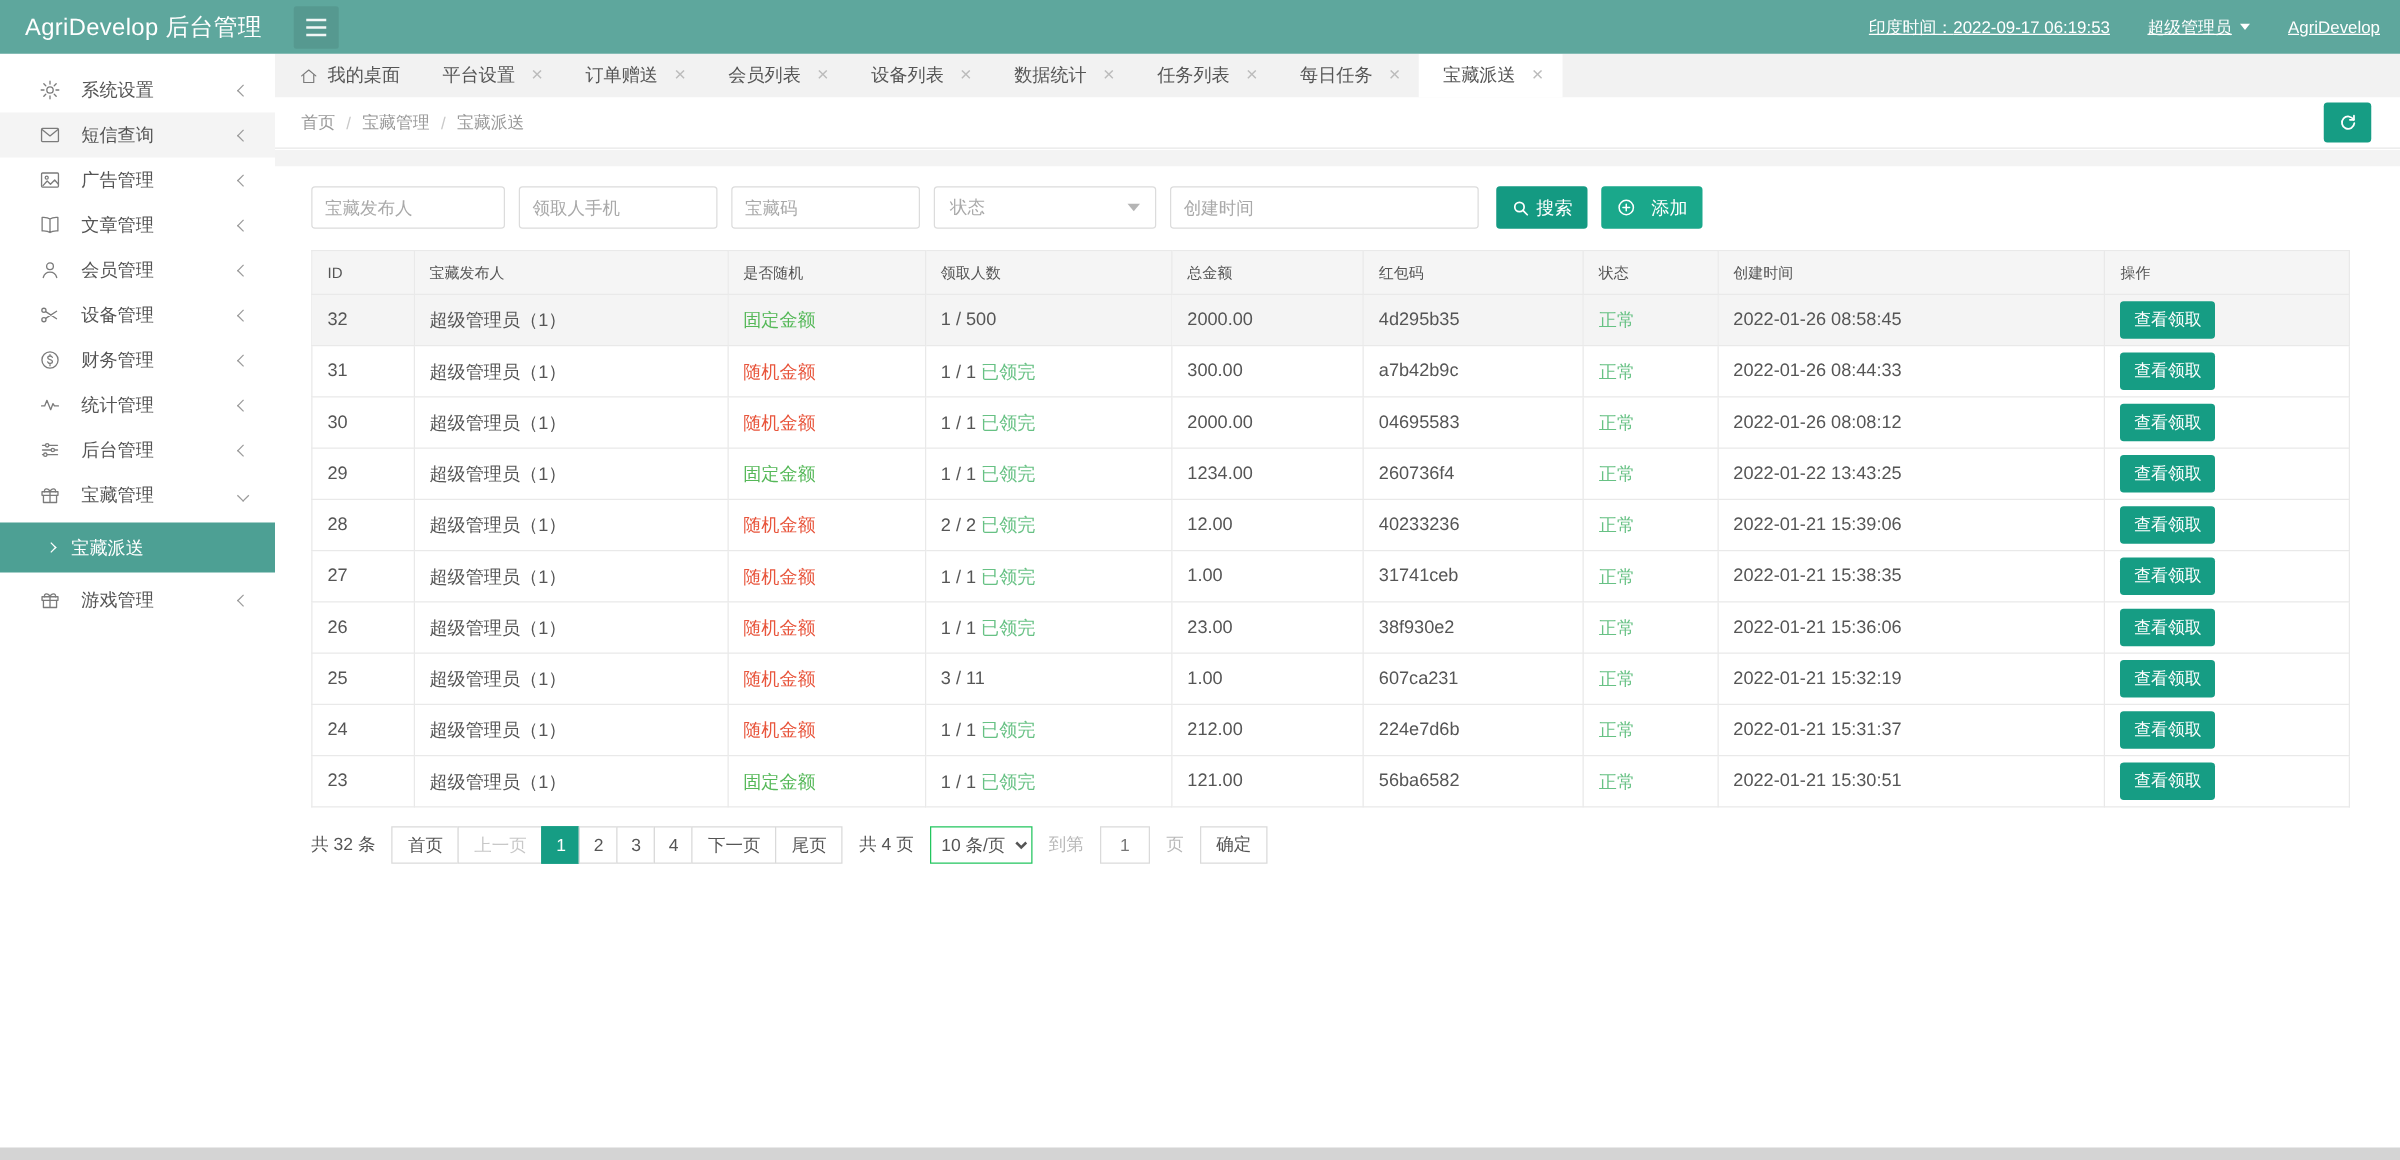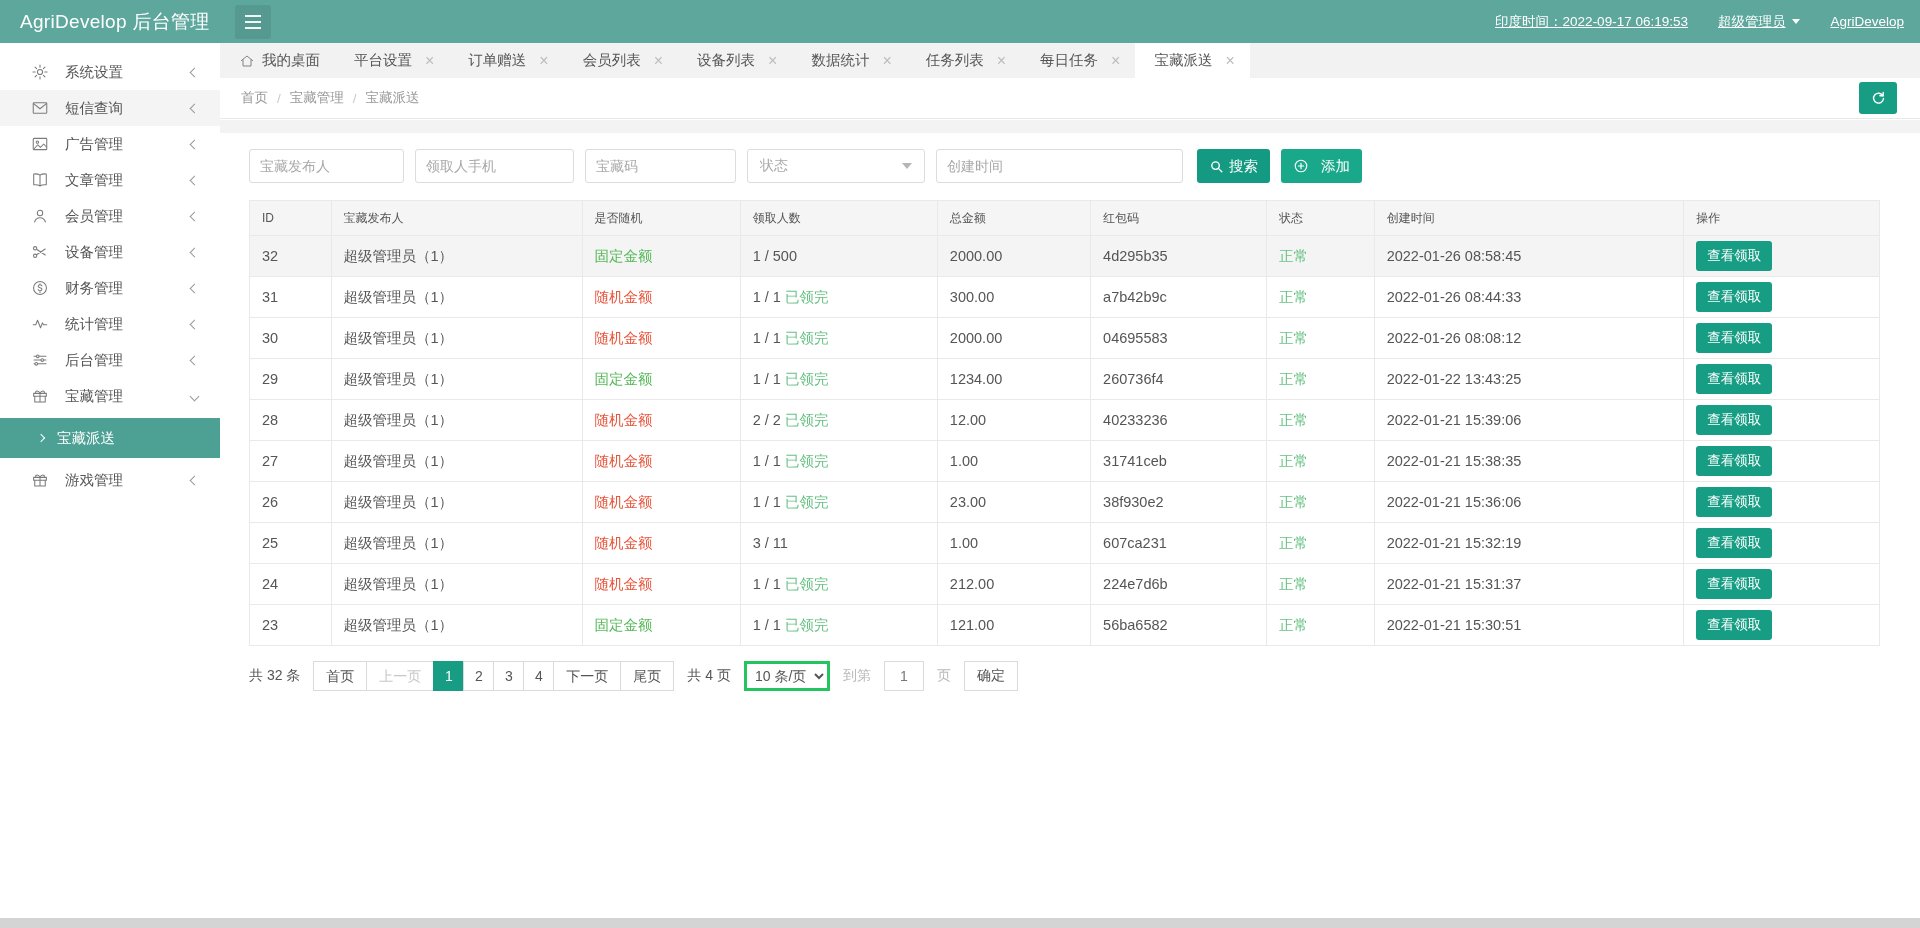--- a/index.html
+++ b/index.html
@@ -74,21 +74,21 @@
     font-size:13.5px; cursor:pointer; font-family:inherit; }
   
   .pagination { display:flex; align-items:center; margin-top:15px; font-size:14px; color:#555; gap:13px; }
   .pgroup { display:flex; }
   .pbtn { padding:0 12px; height:30px; line-height:28px; border:1px solid #dadada; background:#fff; color:#555;
     margin-left:-1px; cursor:pointer; font-size:14px; text-align:center; }
   .pbtn.num { min-width:31px; padding:0; }
   .pbtn:first-child { margin-left:0; }
   .pbtn.disabled { color:#c8c8c8; cursor:default; }
   .pbtn.active { background:#169d84; border-color:#169d84; color:#fff; }
-  .psel { height:30px; border:3px solid #22c55e; background:#fff; font-size:14px; color:#555; padding:0 4px;
+  .psel { height:30px; border:1px solid #22c55e; background:#fff; font-size:14px; color:#555; padding:0 4px;
     font-family:inherit; outline:none; }
   .pinput { width:40px; height:30px; border:1px solid #dadada; text-align:center; font-size:14px; color:#777; outline:none; }
   .gray { color:#b9b9b9; }
   .pconfirm { height:30px; border:1px solid #dadada; background:#fff; padding:0 12px; font-size:14px; color:#555;
     cursor:pointer; font-family:inherit; }
   
   .bottombar { position:absolute; left:0; right:0; bottom:0; height:10px; background:#d4d4d4; z-index:40; }
 </style>
 </head>
 <body>

